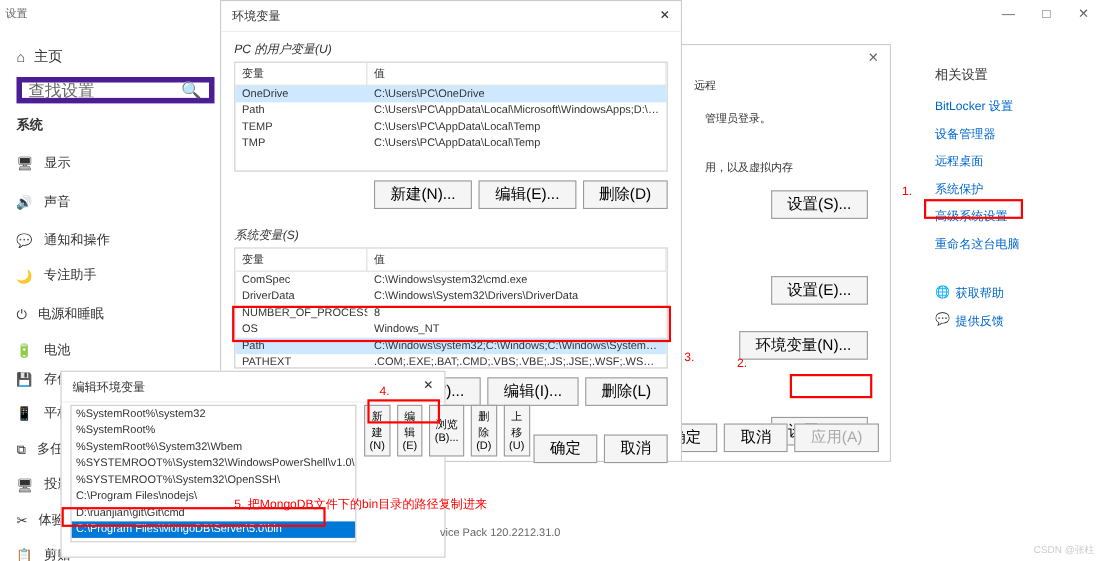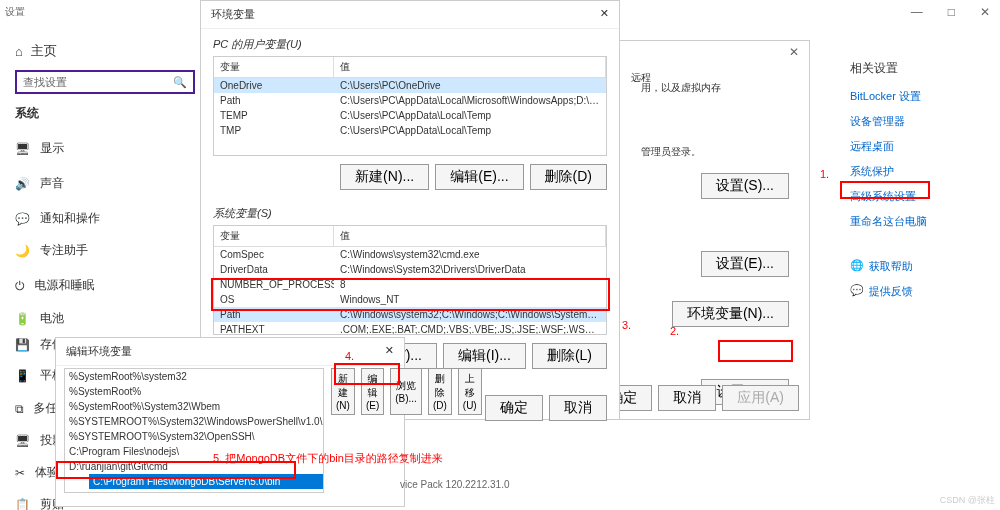--- a/index.html
+++ b/index.html
@@ -3,21 +3,21 @@
   <meta charset="utf-8">
   <style>
     * { margin: 0; padding: 0; box-sizing: border-box; font-family: "Microsoft YaHei", sans-serif; }
     body { background: #fff; font-size: 11px; color: #333; position: relative; width: 1000px; height: 510px; overflow: hidden; }
     
     
     .settings-bg { position: absolute; top: 0; left: 0; right: 0; bottom: 0; background: #fff; }
     .settings-header { position: absolute; top: 5px; left: 5px; font-size: 10px; color: #666; }
     .win-controls { position: absolute; top: 5px; right: 10px; display: flex; gap: 25px; font-size: 12px; color: #666; }
     .home-row { position: absolute; top: 42px; left: 15px; display: flex; align-items: center; gap: 8px; font-size: 13px; }
-    .search-box { position: absolute; top: 70px; left: 15px; width: 180px; height: 24px; border: 2px solid #4c1d95; padding: 2px 6px; display: flex; align-items: center; justify-content: space-between; font-size: 11px; color: #666; }
+    .search-box { position: absolute; top: 70px; left: 15px; width: 180px; height: 24px; border: 5px solid #4c1d95; padding: 2px 6px; display: flex; align-items: center; justify-content: space-between; font-size: 15px; color: #666; }
     .sidebar-section { position: absolute; top: 105px; left: 15px; font-size: 12px; font-weight: bold; }
     .sidebar-item { position: absolute; left: 15px; display: flex; align-items: center; gap: 10px; font-size: 12px; cursor: pointer; }
     
     
     .right-panel { position: absolute; top: 60px; right: 20px; width: 130px; }
     .right-title { font-size: 12px; margin-bottom: 12px; }
     .right-link { font-size: 11px; color: #0066cc; margin-bottom: 10px; cursor: pointer; }
     .right-action { font-size: 11px; color: #0066cc; margin-bottom: 10px; display: flex; gap: 5px; cursor: pointer; }
     
     
@@ -40,21 +40,21 @@
     
     .sysprops { position: absolute; top: 40px; left: 500px; width: 310px; height: 380px; background: #fff; border: 1px solid #ccc; }
     .sysprops-content { padding: 10px; font-size: 10px; }
     .sysprops-text { margin: 10px 0 8px 130px; color: #333; }
     .sysprops-btn-row { display: flex; justify-content: flex-end; padding: 6px 10px; }
     
     
     .edit-dialog { position: absolute; top: 337px; left: 55px; width: 350px; height: 170px; background: #fff; border: 1px solid #ccc; }
     .path-list { position: absolute; top: 30px; left: 8px; width: 260px; height: 125px; border: 1px solid #ccc; font-size: 10px; overflow: hidden; }
     .path-item { padding: 2px 4px; white-space: nowrap; overflow: hidden; }
-    .path-item.selected { background: #0078d7; color: #fff; margin-left: 24px; }
+    .path-item.selected { background: #0078d7; color: #fff; }
     .edit-btns { position: absolute; top: 30px; right: 8px; width: 65px; display: flex; flex-direction: row; gap: 6px; }
     .edit-btn { padding: 3px 4px; font-size: 10px; border: 1px solid #999; background: #f5f5f5; cursor: pointer; text-align: center; }
     
     
     .red-box { position: absolute; border: 2px solid #ff0000; pointer-events: none; }
     .red-text { position: absolute; color: #ff0000; font-size: 11px; pointer-events: none; }
     
     .watermark { position: absolute; bottom: 3px; right: 5px; font-size: 9px; color: #ccc; }
     .footer-text { position: absolute; bottom: 20px; left: 400px; font-size: 10px; color: #666; }
   </style>
@@ -144,22 +144,22 @@
   <div class="right-action">
       <span>💬</span>
       <span>提供反馈</span>
     </div>
 </div>
 
 <div class="sysprops">
   <div style="position:absolute;top:4px;right:10px;font-size:12px;color:#666">✕</div>
   <div class="sysprops-content">
     <div style="position:absolute;top:30px;left:130px;font-size:10px">远程</div>
+    <div class="sysprops-text" style="margin-top:50px">管理员登录。</div>
     <div class="sysprops-text" style="margin-top:30px">用，以及虚拟内存</div>
-    <div class="sysprops-text" style="margin-top:50px">管理员登录。</div>
     <div class="sysprops-btn-row" style="margin-top:8px">
         <button class="btn">设置(S)...</button>
       </div>
     <div class="sysprops-btn-row" style="margin-top:40px">
         <button class="btn">设置(E)...</button>
       </div>
     <div class="sysprops-btn-row" style="margin-top:12px">
         <button class="btn">环境变量(N)...</button>
       </div>
     <div class="sysprops-btn-row" style="margin-top:40px">

